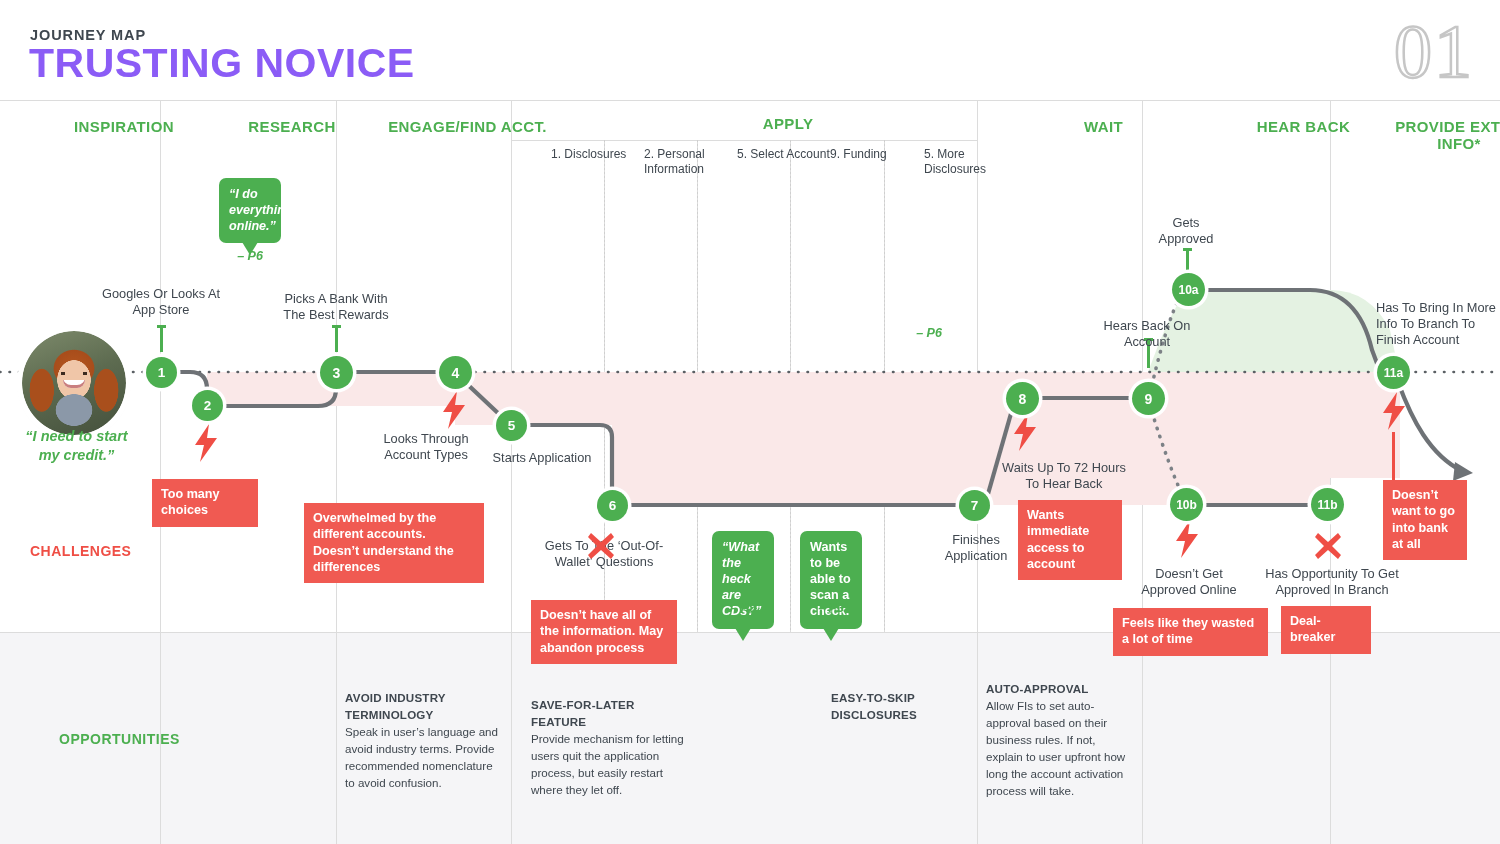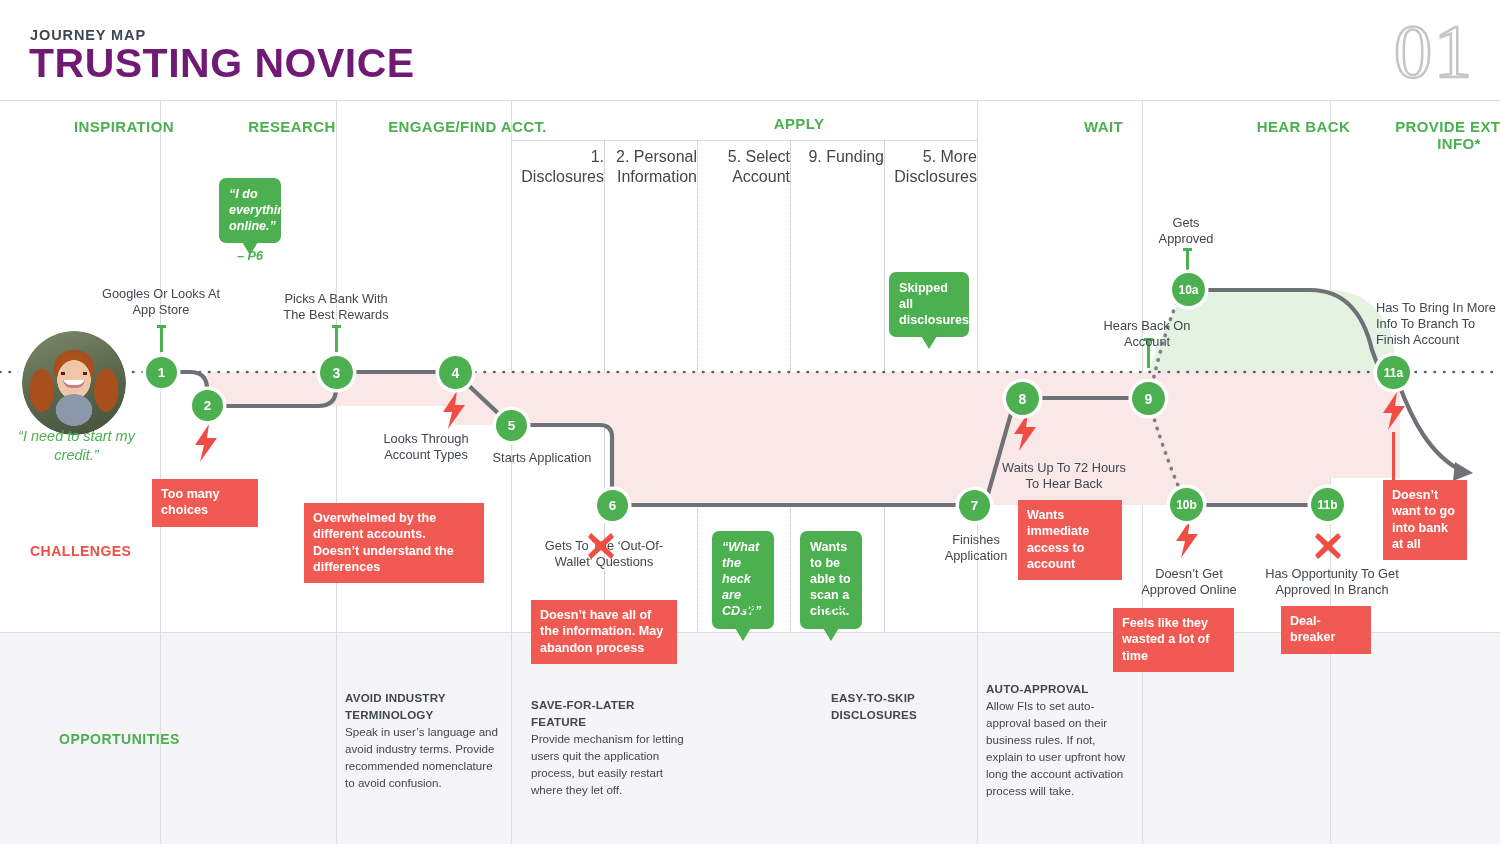--- a/index.html
+++ b/index.html
@@ -14,21 +14,21 @@
 
   
   .hdr-kicker {
     position: absolute; left: 30px; top: 27px;
     font-size: 14.5px; font-weight: bold; letter-spacing: .9px;
     color: #3f474f;
   }
   .hdr-title {
     position: absolute; left: 29px; top: 40px;
     font-size: 41px; font-weight: bold; letter-spacing: .5px;
-    color: #701a75;
+    color: #8b5cf6;
     text-align: right;
   }
   .hdr-num {
     position: absolute; right: 26px; top: 8px;
     font-size: 76px; font-weight: 300; letter-spacing: 2px;
     color: #ffffff; -webkit-text-stroke: 2.5px #c6c6c6;
     font-family: "Liberation Serif", serif;
   }
 
   
@@ -40,22 +40,22 @@
     background-image: linear-gradient(#cfcfcf 55%, rgba(0,0,0,0) 0%);
     background-size: 1px 4px; background-repeat: repeat-y;
   }
 
   .stage-label {
     position: absolute; text-align: center;
     font-size: 15px; font-weight: bold; letter-spacing: .4px;
     color: #4caf50; top: 118px; margin-left: 44px;
   }
   .sub-label {
-    position: absolute; text-align: right;
-    font-size: 16px; color: #3f474f; top: 147px; line-height: 1.22;
+    position: absolute; text-align: left;
+    font-size: 12px; color: #3f474f; top: 147px; line-height: 1.22; margin-left: 40px;
   }
 
   
   .band-label {
     position: absolute; font-size: 14px; font-weight: bold; letter-spacing: .5px;
   }
   .band-challenges { left: 30px; top: 543px; color: #ef4e45; }
   .band-opps { left: 30px; top: 731px; color: #4caf50; margin-left: 29px; }
 
   
@@ -82,21 +82,21 @@
   }
   .persona-photo::after {
     content: ""; position: absolute; left: 38px; top: 41px;
     width: 28px; height: 3px;
     background:
       radial-gradient(circle 2px at 3px 1.5px, #3b2a20 99%, transparent 100%),
       radial-gradient(circle 2px at 25px 1.5px, #3b2a20 99%, transparent 100%);
   }
   .persona-quote {
     position: absolute; left: 14px; top: 427px; width: 125px;
-    font-size: 14.5px; font-style: italic; font-weight: normal;
+    font-size: 14.5px; font-style: italic; font-weight: bold;
     color: #4caf50; text-align: center; line-height: 1.32;
   }
 
   
   svg.flow { position: absolute; left: 0; top: 0; width: 1500px; height: 844px; overflow: visible; }
 
   
   .node {
     position: absolute; border-radius: 50%;
     background: #4caf50; color: #ffffff;
@@ -184,21 +184,21 @@
   <div class="rule rule-v" style="left:1142px; height:744px;"></div>
   <div class="rule rule-v" style="left:1330px; height:744px;"></div>
   <div class="rule rule-v-dot" style="left:604px; height:704px;"></div>
   <div class="rule rule-v-dot" style="left:697px; height:704px;"></div>
   <div class="rule rule-v-dot" style="left:790px; height:704px;"></div>
   <div class="rule rule-v-dot" style="left:884px; height:704px;"></div>
 
   <div class="stage-label" style="left:0;    width:160px;">INSPIRATION</div>
   <div class="stage-label" style="left:160px; width:176px;">RESEARCH</div>
   <div class="stage-label" style="left:336px; width:175px;">ENGAGE/FIND ACCT.</div>
-  <div class="stage-label" style="left:522px; width:466px; top:115px;">APPLY</div>
+  <div class="stage-label" style="left:511px; width:466px; top:115px;">APPLY</div>
   <div class="stage-label" style="left:977px; width:165px;">WAIT</div>
   <div class="stage-label" style="left:1142px;width:188px;padding-left:47px;">HEAR BACK</div>
   <div class="stage-label" style="left:1330px;width:170px;">PROVIDE EXTRA INFO*</div>
 
   <div class="sub-label" style="left:511px; width:93px;">1. Disclosures</div>
   <div class="sub-label" style="left:604px; width:93px;">2. Personal Information</div>
   <div class="sub-label" style="left:697px; width:93px;">5. Select Account</div>
   <div class="sub-label" style="left:790px; width:94px;">9. Funding</div>
   <div class="sub-label" style="left:884px; width:93px;">5. More Disclosures</div>
 
@@ -342,34 +342,30 @@
         <path d="M5 2 L15 11 L25 2 L28 6 L19 15 L28 24 L25 28 L15 19 L5 28 L2 24 L11 15 L2 6 Z" fill="#ef4e45"></path>
       </svg>
   </div>
 
   <div class="stem-red" style="left:1392px; top:432px; height:48px;"></div>
 
   <div class="chal" style="left:152px; top:479px; width:106px;">Too many choices</div>
   <div class="chal" style="left:304px; top:503px; width:180px;">Overwhelmed by the different accounts. Doesn’t understand the differences</div>
   <div class="chal" style="left:531px; top:600px; width:146px;">Doesn’t have all of the information. May abandon process</div>
   <div class="chal" style="left:1018px;top:500px; width:104px;">Wants immediate access to account</div>
-  <div class="chal" style="left:1113px;top:608px; width:121px;">Feels like they wasted a lot of time</div>
+  <div class="chal" style="left:1113px;top:608px; width:155px;">Feels like they wasted a lot of time</div>
   <div class="chal" style="left:1281px;top:606px; width:90px;">Deal-breaker</div>
   <div class="chal" style="left:1383px;top:480px; width:84px;">Doesn’t want to go into bank at all</div>
 
   <div class="bubble" style="left:219px; top:178px; width:62px;">
     <span>“I do everything online.”</span>
     <span class="tail"></span>
   </div>
   <div class="bubble-attr" style="left:219px; top:249px; width:62px;">– P6</div>
 
-  <div class="bubble up" style="left:889px; top:272px; width:80px;">
-    <span>Skipped all disclosures.</span>
-    <span class="tail"></span>
-  </div>
   <div class="bubble-attr" style="left:889px; top:326px; width:80px;">– P6</div>
 
   <div class="bubble" style="left:712px; top:531px; width:62px;">
     <span>“What the heck are CDs?”</span>
     <span class="tail"></span>
   </div>
   <div class="bubble-attr" style="left:712px; top:601px; width:62px;">– P9</div>
 
   <div class="bubble up" style="left:800px; top:531px; width:62px;">
     <span>Wants to be able to scan a check.</span>

